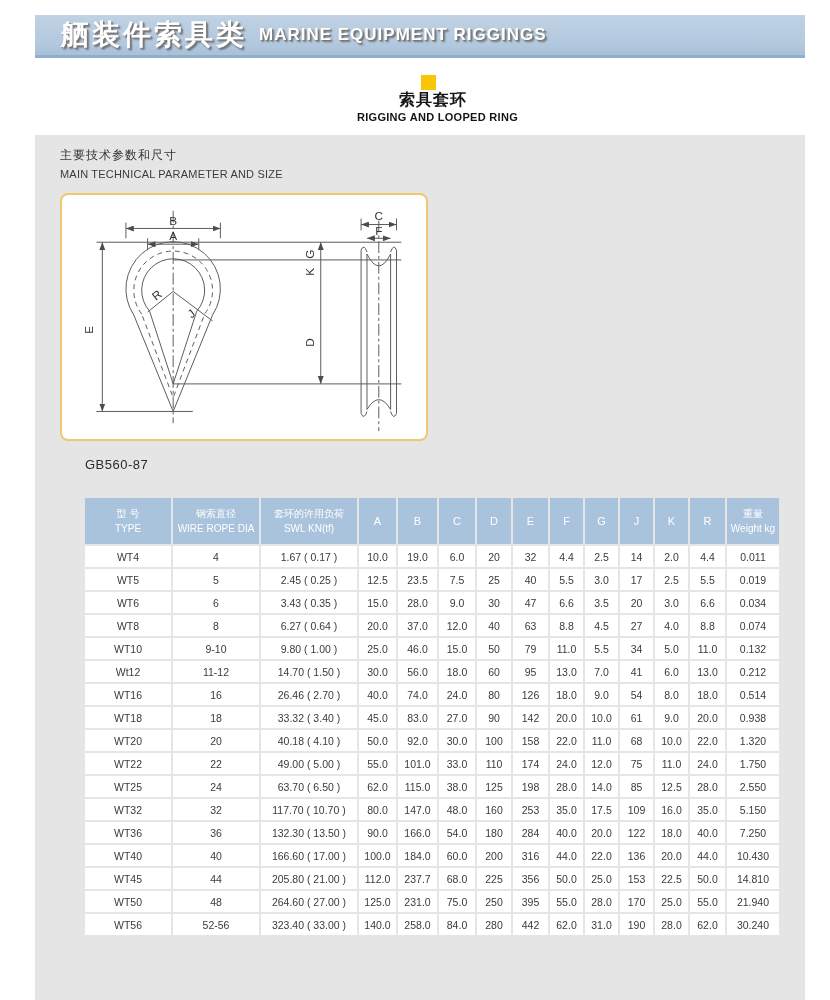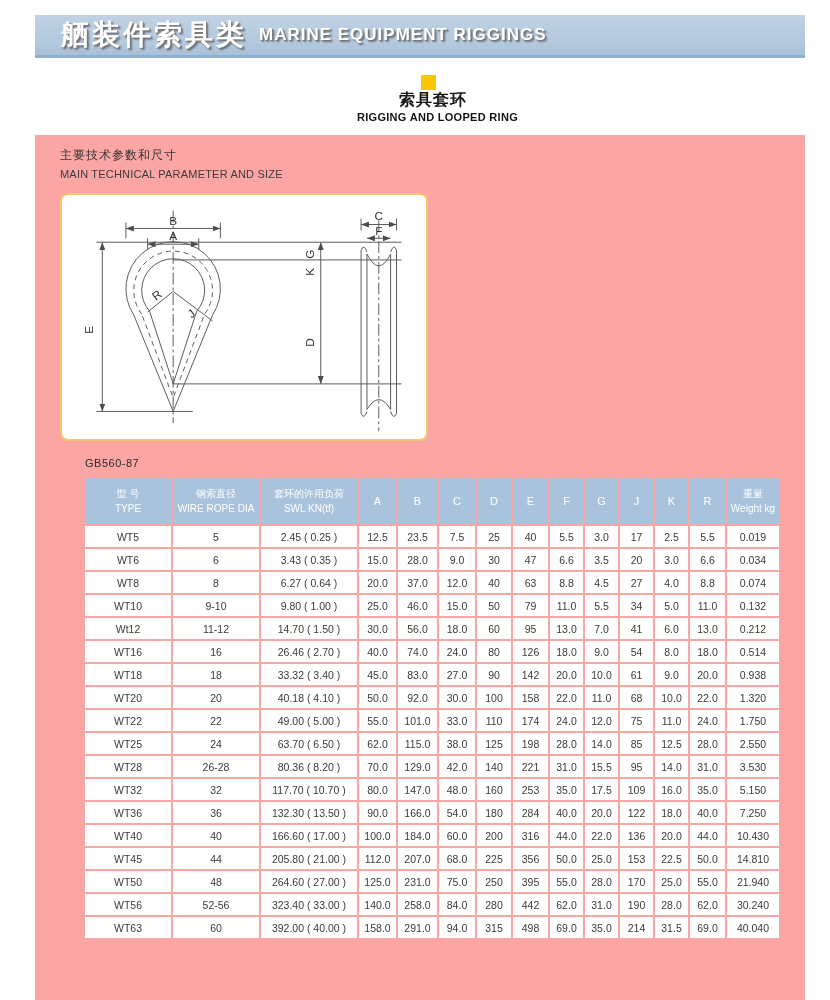--- a/index.html
+++ b/index.html
@@ -15,30 +15,30 @@
     text-shadow:1px 1px 0 #7a7a7a,2px 2px 2px #6a6a6a;}
   .banner-en{font-size:17px;font-weight:bold;color:#ffffff;margin-left:12px;letter-spacing:1px;
     text-shadow:1px 1px 0 #7a7a7a,2px 2px 2px #6a6a6a;}
 
   .section-row{display:flex;align-items:center;margin:17px 0 12px 36px;flex-direction:column;}
   .bullet{width:15px;height:15px;background:#f9c606;margin-right:10px;flex:0 0 auto;}
   .section-zh{font-size:16px;font-weight:bold;color:#141414;letter-spacing:1px;}
   .section-en{font-size:11px;font-weight:bold;color:#141414;margin-left:9px;letter-spacing:0.3px;}
 
   .content-box{margin-left:35px;width:770px;height:866px;box-sizing:border-box;
-    background:#fca5a5;padding:12px 40px 14px 25px;}
+    background:#e5e5e5;padding:12px 40px 14px 25px;}
 
   .intro-zh{font-size:12px;color:#333;letter-spacing:1px;}
   .intro-en{font-size:11px;color:#3c3c3c;margin-top:4px;letter-spacing:0.2px;}
 
   .diagram-box{margin-top:13px;width:368px;height:248px;box-sizing:border-box;
     background:#ffffff;border:2px solid #f2c76e;border-radius:8px;}
   .diagram-box svg{display:block;}
 
-  .standard{font-size:11px;color:#2b2b2b;margin:16px 0 7px 25px;letter-spacing:0.5px;}
+  .standard{font-size:13px;color:#2b2b2b;margin:16px 0 24px 25px;letter-spacing:0.5px;}
 
   table.spec{border-collapse:separate;border-spacing:2px;margin-left:23px;width:684px;table-layout:fixed;}
   table.spec th{background:#a9c3dd;color:#ffffff;font-weight:normal;font-size:10px;
     height:46px;text-align:center;vertical-align:middle;line-height:1.5;padding:0 1px;}
   table.spec th .h-letter{font-size:11px;}
   table.spec td{background:#ffffff;font-size:10.5px;color:#3a3a3a;text-align:center;
     height:21px;padding:0 1px;white-space:nowrap;overflow:hidden;}
 </style>
 </head>
 <body>
@@ -164,20 +164,36 @@
           <th><span class="h-letter">K</span></th>
           <th><span class="h-letter">R</span></th>
           <th>
             <div>重量</div>
             <div>Weight kg</div>
           </th>
         </tr>
       </thead>
     <tbody id="body-rows">
         <tr>
+          <td>WT4</td>
+          <td>4</td>
+          <td>1.67 ( 0.17 )</td>
+          <td>10.0</td>
+          <td>19.0</td>
+          <td>6.0</td>
+          <td>20</td>
+          <td>32</td>
+          <td>4.4</td>
+          <td>2.5</td>
+          <td>14</td>
+          <td>2.0</td>
+          <td>4.4</td>
+          <td>0.011</td>
+        </tr>
+        <tr>
           <td>WT5</td>
           <td>5</td>
           <td>2.45 ( 0.25 )</td>
           <td>12.5</td>
           <td>23.5</td>
           <td>7.5</td>
           <td>25</td>
           <td>40</td>
           <td>5.5</td>
           <td>3.0</td>
@@ -324,36 +340,20 @@
           <td>125</td>
           <td>198</td>
           <td>28.0</td>
           <td>14.0</td>
           <td>85</td>
           <td>12.5</td>
           <td>28.0</td>
           <td>2.550</td>
         </tr>
         <tr>
-          <td>WT28</td>
-          <td>26-28</td>
-          <td>80.36 ( 8.20 )</td>
-          <td>70.0</td>
-          <td>129.0</td>
-          <td>42.0</td>
-          <td>140</td>
-          <td>221</td>
-          <td>31.0</td>
-          <td>15.5</td>
-          <td>95</td>
-          <td>14.0</td>
-          <td>31.0</td>
-          <td>3.530</td>
-        </tr>
-        <tr>
           <td>WT32</td>
           <td>32</td>
           <td>117.70 ( 10.70 )</td>
           <td>80.0</td>
           <td>147.0</td>
           <td>48.0</td>
           <td>160</td>
           <td>253</td>
           <td>35.0</td>
           <td>17.5</td>
@@ -392,21 +392,21 @@
           <td>136</td>
           <td>20.0</td>
           <td>44.0</td>
           <td>10.430</td>
         </tr>
         <tr>
           <td>WT45</td>
           <td>44</td>
           <td>205.80 ( 21.00 )</td>
           <td>112.0</td>
-          <td>207.0</td>
+          <td>237.7</td>
           <td>68.0</td>
           <td>225</td>
           <td>356</td>
           <td>50.0</td>
           <td>25.0</td>
           <td>153</td>
           <td>22.5</td>
           <td>50.0</td>
           <td>14.810</td>
         </tr>
@@ -435,31 +435,15 @@
           <td>84.0</td>
           <td>280</td>
           <td>442</td>
           <td>62.0</td>
           <td>31.0</td>
           <td>190</td>
           <td>28.0</td>
           <td>62.0</td>
           <td>30.240</td>
         </tr>
-        <tr>
-          <td>WT63</td>
-          <td>60</td>
-          <td>392.00 ( 40.00 )</td>
-          <td>158.0</td>
-          <td>291.0</td>
-          <td>94.0</td>
-          <td>315</td>
-          <td>498</td>
-          <td>69.0</td>
-          <td>35.0</td>
-          <td>214</td>
-          <td>31.5</td>
-          <td>69.0</td>
-          <td>40.040</td>
-        </tr>
       </tbody>
   </table>
 </div>
 
 </body></html>

